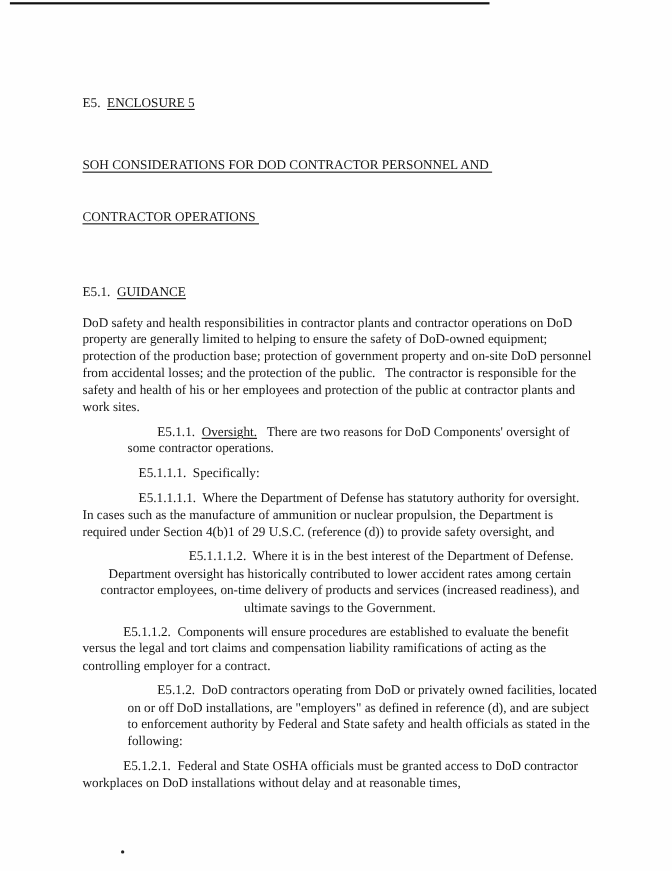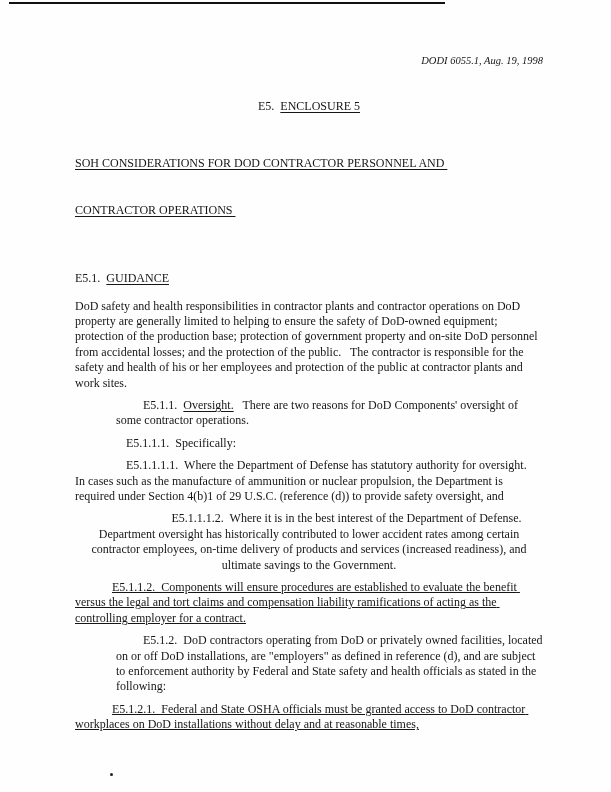--- a/index.html
+++ b/index.html
@@ -33,21 +33,20 @@
   }
   .doc-header {
     text-align: right;
     font-style: italic;
     font-size: 10.5px;
     line-height: 13px;
     white-space: pre-wrap;
   }
   .enc-title {
     margin-top: 32px;
-    text-align: center;
     font-size: 12px;
     line-height: 15px;
     white-space: pre-wrap;
   }
   .doc-title {
     margin-top: 11px;
     text-align: left;
     font-size: 12px;
     line-height: 15.5px;
     white-space: pre-wrap;
@@ -61,21 +60,21 @@
   .para {
     margin-top: 12px;
     font-size: 12px;
     line-height: 15.4px;
     white-space: pre-wrap;
     text-align: left;
   }
   .para + .para { margin-top: 7px; }
   .para.mt-lg { }
   .ind-a { text-indent: 27px; margin-left: 41px; }
-  .ind-b { text-indent: 37px; text-decoration: underline; }
+  .ind-b { text-indent: 37px; }
   .ind-c { text-indent: 51px; }
   .ind-d { text-indent: 75px; text-align: center; }
   .u { text-decoration: underline; text-underline-offset: 2px; }
   .footer {
     position: absolute;
     top: 794px; left: 0; right: 0;
     height: 14px;
     font-size: 10px;
     line-height: 13px;
   }
@@ -92,21 +91,20 @@
 </style>
 </head>
 <body>
 
 <div class="page">
 
   <div class="artifact-top"></div>
 
   <div class="content">
 
-    <div class="doc-header">DODI 6055.1, Aug. 19, 1998</div>
 
     <div class="enc-title"><span>E5.  </span><span class="u">ENCLOSURE 5</span></div>
 
     <div class="doc-title">
       <div class="u">SOH CONSIDERATIONS FOR DOD CONTRACTOR PERSONNEL AND </div>
       <div class="u">CONTRACTOR OPERATIONS </div>
     </div>
 
     <div class="section-heading"><span>E5.1.  </span><span class="u">GUIDANCE</span></div>
 

